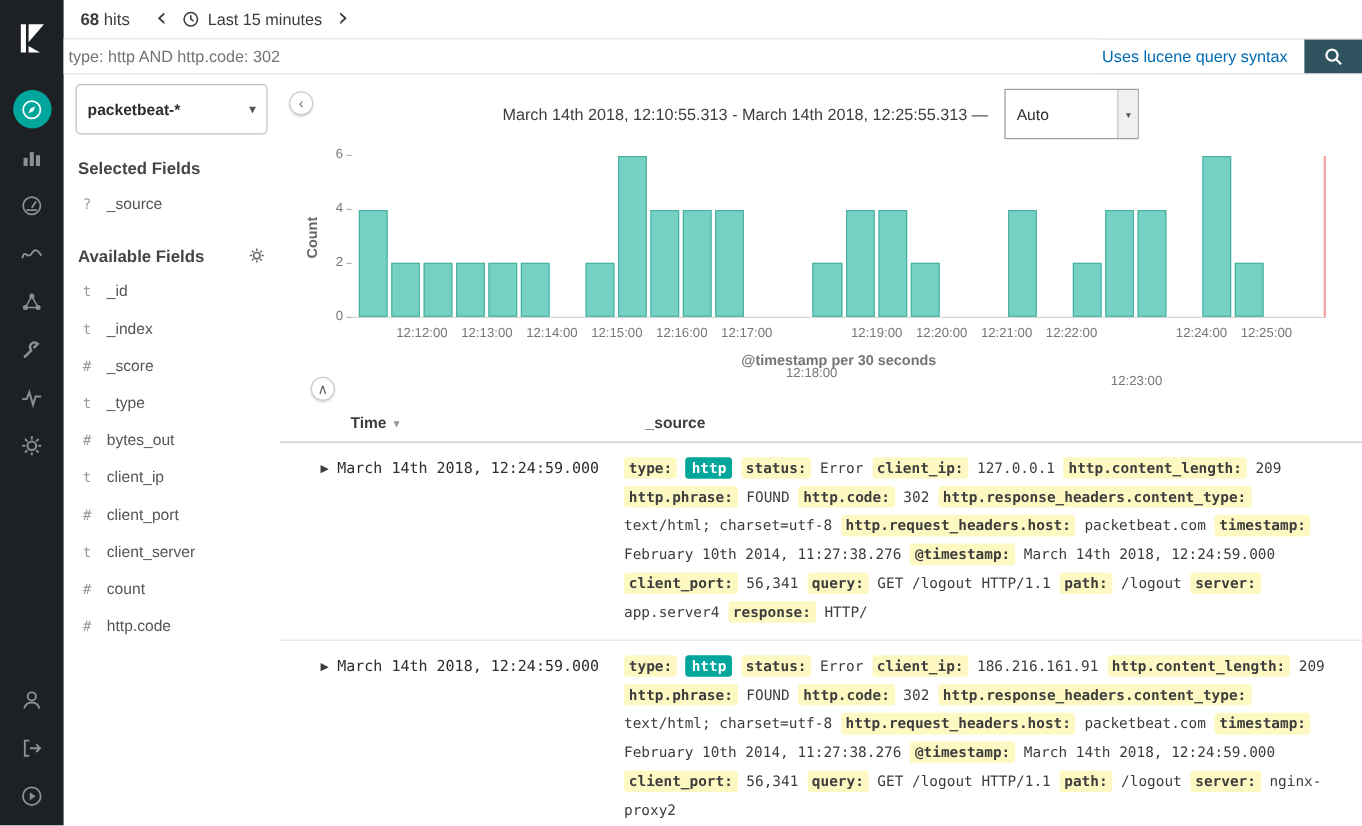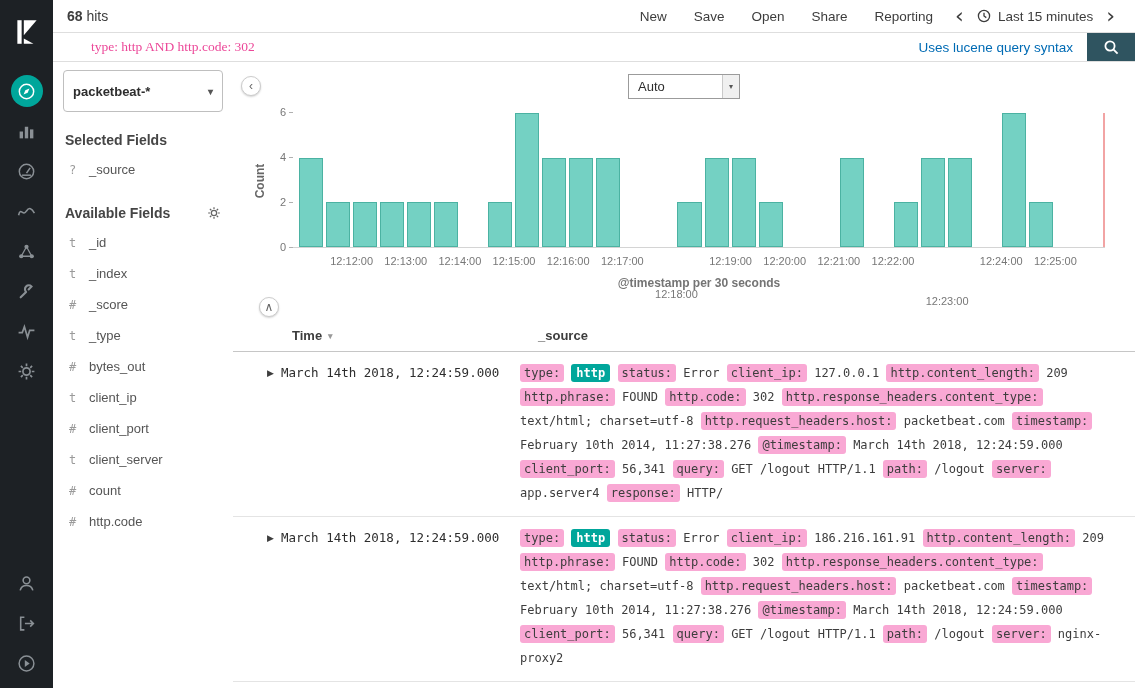--- a/index.html
+++ b/index.html
@@ -23,22 +23,22 @@
   .topbar{height:30px;flex:none;display:flex;align-items:center;padding:16px 14px;font-size:13.5px}
   .hits{font-size:14px}
   .hits b{font-weight:700}
   .topmenu{margin-left:auto;display:flex;gap:27px}
   .menu-item{color:#3d3d3d;cursor:pointer;text-decoration:none}
   .timepicker{display:flex;align-items:center;gap:7px;margin-left:16px}
   .chev{font-size:22px;line-height:18px;color:#3d3d3d;padding:0 6px;cursor:pointer;font-family:"DejaVu Sans",sans-serif}
   .clock-svg{width:14px;height:14px;color:#3d3d3d}
 
   .querybar{height:30px;flex:none;display:flex;align-items:center;border-top:1px solid #dedede;border-bottom:1px solid #dedede}
-  .querybar input{flex:1;border:0;outline:0;height:100%;padding:0 10px 0 38px;
-    font-family:Liberation Serif, serif;font-size:13.5px;color:#ec4899}
+  .querybar input{flex:1;border:0;outline:0;height:100%;padding:0 10px 0 4px;
+    font-family:Liberation Sans, sans-serif;font-size:13.5px;color:#737373}
   .syntax{color:#006bb4;font-size:13.5px;margin-right:14px;white-space:nowrap;cursor:pointer;text-decoration:none}
   .search-btn{width:48px;height:100%;border:0;background:#2f5460;display:flex;align-items:center;justify-content:center;cursor:pointer}
   .search-btn svg{width:17px;height:17px}
 
   .filterbar{height:43px;flex:none;display:flex;align-items:center;padding:0 14px;border-bottom:1px solid #d9d9d9}
   .add-filter{color:#006bb4;font-size:13px;cursor:pointer;text-decoration:none}
   .add-filter .plus{font-weight:700;font-size:14px}
 
   .content{flex:1;display:flex;min-height:0;overflow:hidden}
 
@@ -54,21 +54,21 @@
   .ft{color:#9a9a9a;font-family:"DejaVu Sans Mono",monospace;font-size:12px}
   .ft-svg{width:13px;height:13px}
   .gear-svg{width:14px;height:14px;color:#666;cursor:pointer}
 
   
   .discover-main{flex:1;position:relative;padding-top:8px;min-width:0;display:flex;flex-direction:column;overflow:hidden}
   .round-btn{width:20px;height:20px;border-radius:50%;background:#fff;border:1px solid #ccc;color:#666;
     display:flex;align-items:center;justify-content:center;font-size:12px;cursor:pointer;box-shadow:0 1px 2px rgba(0,0,0,.18)}
   .collapse-left{position:absolute;left:8px;top:14px}
   .chart-header{display:flex;align-items:center;justify-content:center;gap:14px;font-size:13.5px;color:#3d3d3d;margin-top:4px}
-  .interval-select{border:1px solid #9b9b9b;height:25px;width:112px;display:flex;align-items:center;
+  .interval-select{border:1px solid #9b9b9b;height:42px;width:112px;display:flex;align-items:center;
     justify-content:space-between;padding-left:9px;font-size:13px;color:#2d2d2d;background:#fff;cursor:pointer}
   .sel-arrow{width:17px;align-self:stretch;border-left:1px solid #c9c9c9;background:#f0f0f0;
     display:flex;align-items:center;justify-content:center;font-size:8px;color:#555}
 
   .chart-wrap{position:relative;height:135px;margin:14px 30px 0 60px;flex:none}
   .plot{position:absolute;inset:0;border-bottom:1px solid #d4d4d4}
   .bar{position:absolute;bottom:0;background:#74d1c3;border:1px solid #4bb2a2}
   .time-marker{position:absolute;top:0;bottom:0;right:0;width:2px;background:#f2a4a4}
   .y-label{position:absolute;left:-50px;top:50%;transform:translateY(-50%) rotate(-90deg);font-size:12px;font-weight:700;color:#666}
   .y-tick{position:absolute;width:26px;left:-33px;text-align:right;font-size:11px;color:#777}
@@ -81,21 +81,21 @@
   
   .doc-table{margin-top:5px;flex:1;overflow:hidden}
   .doc-head{display:flex;border-bottom:1px solid #c6c6c6;padding:6px 0 8px 59px;font-size:13px;font-weight:700;color:#3d3d3d}
   .th-time{width:246px;display:flex;gap:6px;align-items:center;cursor:pointer}
   .sort{font-size:9px;color:#999}
   .th-source{cursor:default}
   .doc-row{display:flex;align-items:flex-start;border-bottom:1px solid #e4e4e4;padding:9px 22px 11px 34px}
   .doc-expand{width:14px;font-size:9px;color:#3d3d3d;line-height:24px;cursor:pointer;flex:none}
   .doc-time{width:239px;font-family:"DejaVu Sans Mono",monospace;font-size:12.5px;color:#2d2d2d;line-height:24px;flex:none}
   .doc-source{flex:1;font-family:"DejaVu Sans Mono",monospace;font-size:12px;color:#3d3d3d;line-height:24px;word-break:break-word}
-  .fname{font-weight:400;background:#f9a8d4;border-radius:3px;padding:2px 4px}
+  .fname{font-weight:700;background:#fef9c3;border-radius:3px;padding:2px 4px}
   .fval.hl{background:#00a69b;color:#fff;border-radius:3px;padding:2px 5px;font-weight:700}
 </style>
 </head>
 <body>
 
 <div class="app">
 
   <nav class="left-nav">
     <div class="logo">
       <svg viewBox="0 0 28 28">
@@ -199,27 +199,20 @@
       </div>
   </nav>
 
   <div class="app-body">
 
     <header class="topbar">
       <div class="hits">
         <b>68</b>
         <span>hits</span>
       </div>
-      <div class="topmenu">
-          <a class="menu-item">New</a>
-          <a class="menu-item">Save</a>
-          <a class="menu-item">Open</a>
-          <a class="menu-item">Share</a>
-          <a class="menu-item">Reporting</a>
-        </div>
       <div class="timepicker">
         <span class="chev">‹</span>
         <svg class="clock-svg" viewBox="0 0 14 14">
           <circle cx="7" cy="7" r="5.6" fill="none" stroke="currentColor" stroke-width="1.3"></circle>
           <path d="M7 3.8 V7 L9.3 8.6" fill="none" stroke="currentColor" stroke-width="1.3"></path>
         </svg>
         <span>Last 15 minutes</span>
         <span class="chev">›</span>
       </div>
     </header>
@@ -324,20 +317,21 @@
                 <span class="fld">http.code</span>
               </li>
             </ul>
         </div>
       </aside>
 
       <main class="discover-main">
         <div class="round-btn collapse-left">‹</div>
 
         <div class="chart-header">
+          <span>March 14th 2018, 12:10:55.313 - March 14th 2018, 12:25:55.313 —</span>
           <div class="interval-select">
             <span>Auto</span>
             <span class="sel-arrow">▾</span>
           </div>
         </div>
 
         <div class="chart-wrap">
           <div class="y-label">Count</div>
           <div class="plot">
             <div class="time-marker"></div>

